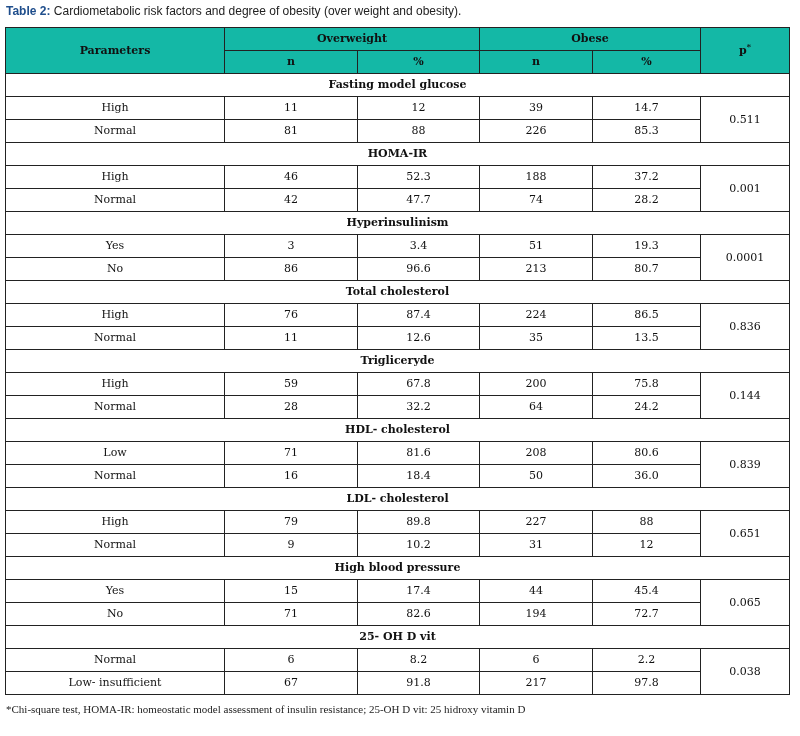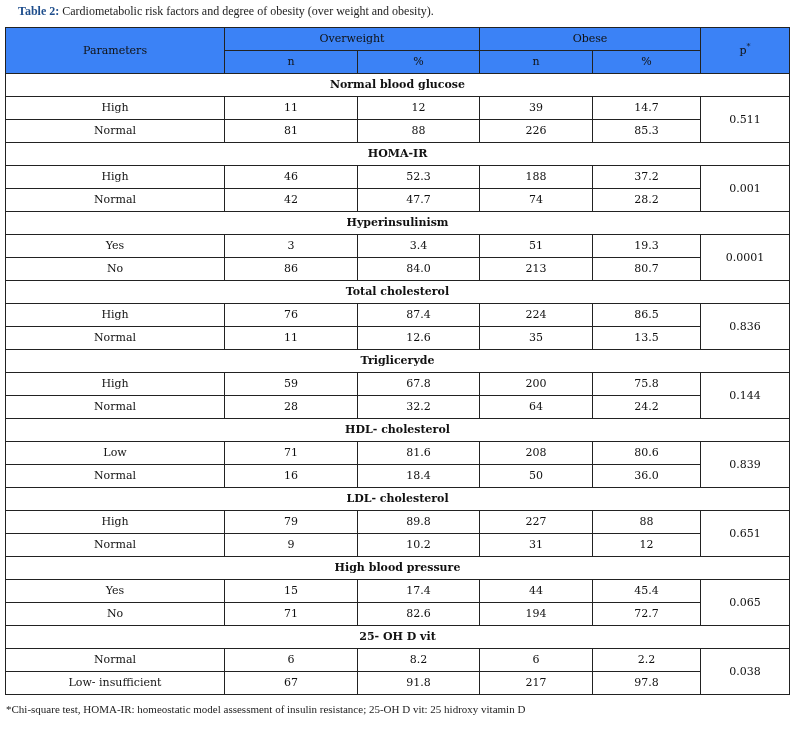--- a/index.html
+++ b/index.html
@@ -1,32 +1,32 @@
 <!DOCTYPE html>
 <html><head>
   <meta charset="utf-8">
   <style>
     html, body { margin: 0; padding: 0; background: #ffffff; }
     body { width: 800px; height: 736px; position: relative; overflow: hidden; }
     .caption {
-      position: absolute; left: 18px; top: 4px;
-      font-family: Liberation Serif, serif; font-size: 12px; color: #222;
+      position: absolute; left: 6px; top: 4px;
+      font-family: Liberation Sans, sans-serif; font-size: 12px; color: #222;
     }
     .caption .lbl { color: #1f4e8c; font-weight: bold; }
     table.data {
       position: absolute; left: 5px; top: 27px;
       width: 784px; border-collapse: collapse; table-layout: fixed;
       font-family: "DejaVu Serif", "Liberation Serif", serif;
       font-size: 11px; color: #111;
     }
     table.data td, table.data th {
       border: 1px solid #222; text-align: center; vertical-align: middle;
       padding: 0; height: 22px; line-height: 22px;
     }
-    table.data thead th { background: #3b82f6; font-weight: normal; }
+    table.data thead th { background: #14b8a6; font-weight: bold; }
     table.data td.group { font-weight: bold; }
     .foot {
       position: absolute; left: 6px; top: 703px;
       font-family: Liberation Serif, serif; font-size: 11px; color: #222;
     }
     sup { font-size: 8px; line-height: 0; }
   </style>
 </head>
 <body>
 
@@ -50,21 +50,21 @@
     </tr>
     <tr style="height:23px">
       <th>n</th>
       <th>%</th>
       <th>n</th>
       <th>%</th>
     </tr>
   </thead>
   <tbody id="tbody">
       <tr>
-        <td colspan="6" class="group">Normal blood glucose</td>
+        <td colspan="6" class="group">Fasting model glucose</td>
       </tr>
       <tr>
         <td>High</td>
         <td>11</td>
         <td>12</td>
         <td>39</td>
         <td>14.7</td>
         <td rowspan="2">0.511</td>
       </tr>
       <tr>
@@ -99,21 +99,21 @@
         <td>Yes</td>
         <td>3</td>
         <td>3.4</td>
         <td>51</td>
         <td>19.3</td>
         <td rowspan="2">0.0001</td>
       </tr>
       <tr>
         <td>No</td>
         <td>86</td>
-        <td>84.0</td>
+        <td>96.6</td>
         <td>213</td>
         <td>80.7</td>
       </tr>
       <tr>
         <td colspan="6" class="group">Total cholesterol</td>
       </tr>
       <tr>
         <td>High</td>
         <td>76</td>
         <td>87.4</td>

